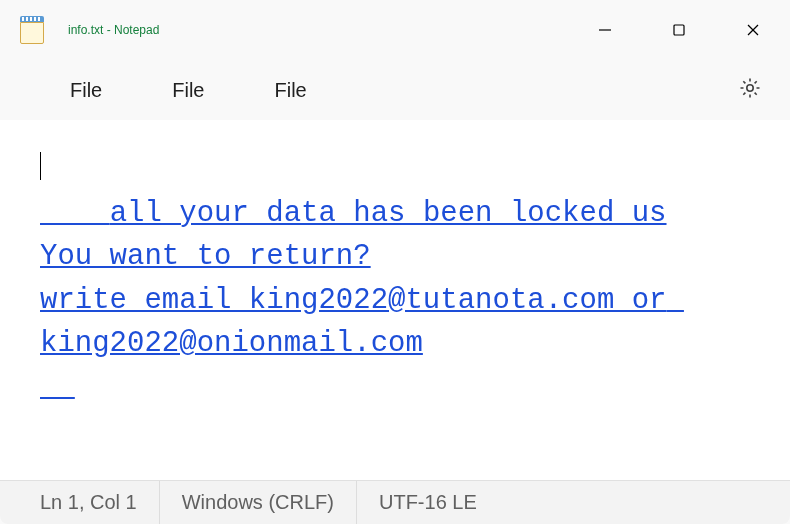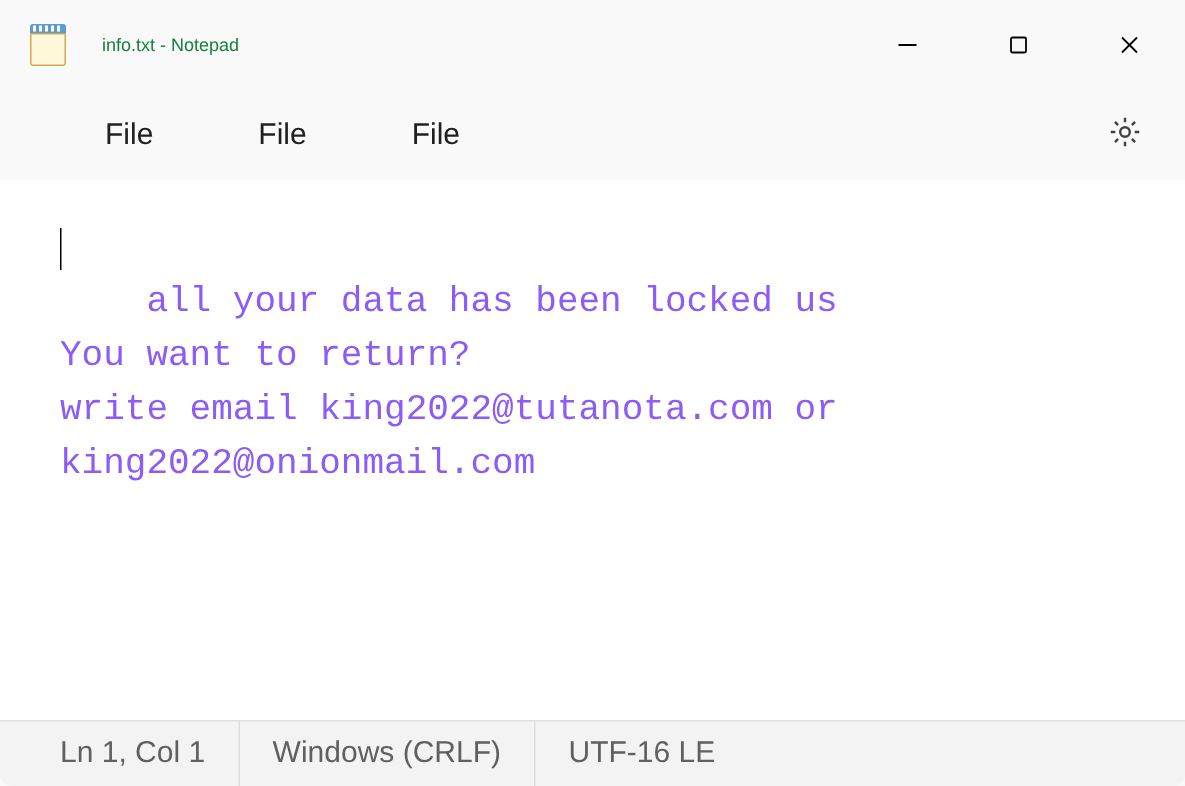--- a/index.html
+++ b/index.html
@@ -98,27 +98,28 @@
       padding: 8px;
       cursor: pointer;
       border-radius: 4px;
     }
     .settings-btn svg { width: 24px; height: 24px; }
     .content {
       flex: 1;
       background: #fff;
       padding: 28px 40px;
       font-family: Consolas, 'Courier New', monospace;
-      font-size: 24px;
+      font-size: 29px;
       line-height: 1.5;
-      color: #8b5cf6;
+      color: #1d4ed8;
       white-space: pre-wrap;
       word-wrap: break-word;
       overflow: auto;
       position: relative;
+      text-decoration: underline;
     }
     .caret {
       display: inline-block;
       width: 1px;
       height: 28px;
       background: #000;
       vertical-align: text-bottom;
       position: absolute;
       left: 40px;
       top: 32px;

